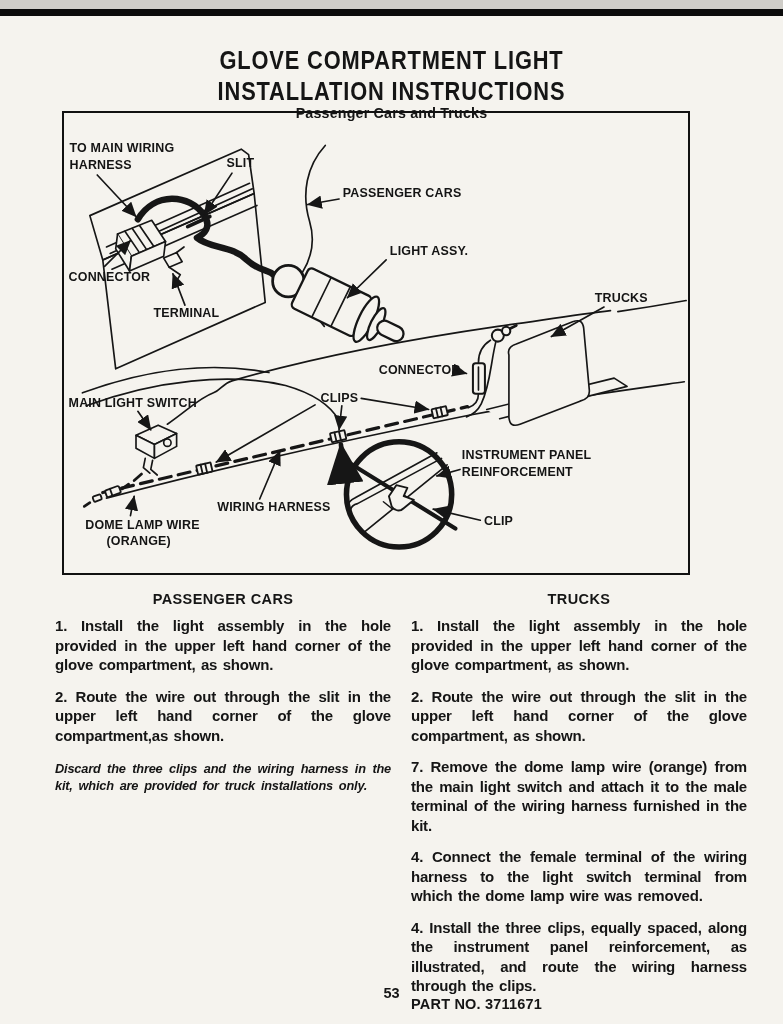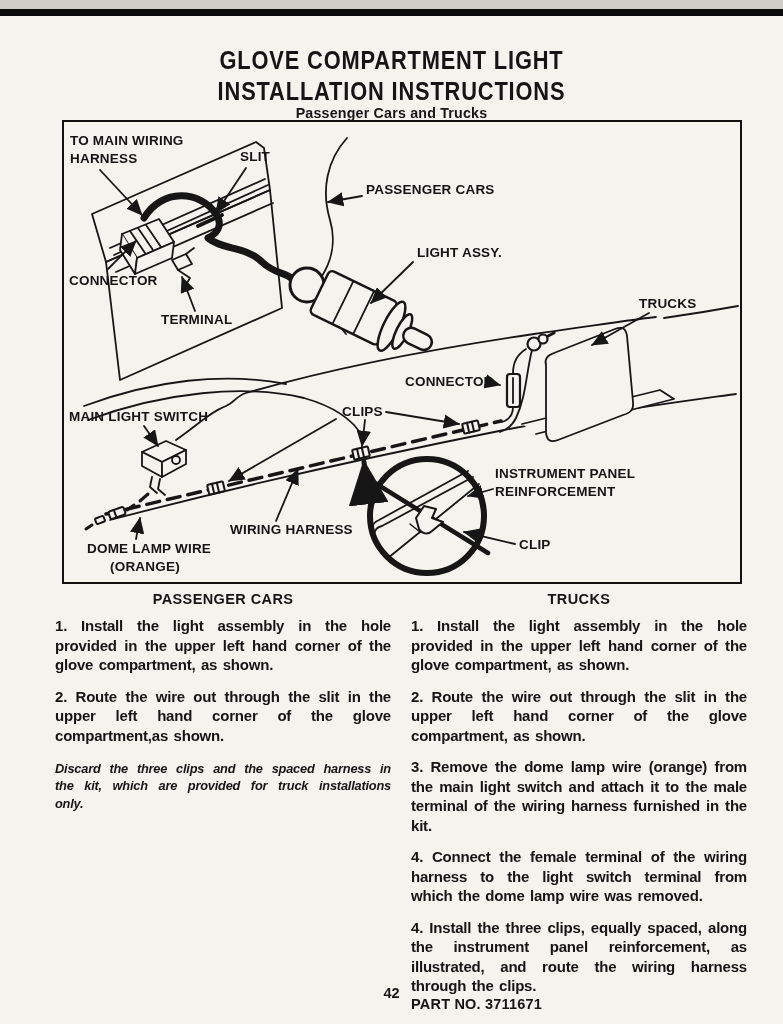--- a/index.html
+++ b/index.html
@@ -13,21 +13,21 @@
     position:absolute;top:36px;left:0;width:783px;text-align:center;
     font-weight:bold;font-size:26px;line-height:1.18;letter-spacing:1px;
     transform:scaleX(.84);transform-origin:50% 0;
   }
   .subtitle{
     position:absolute;top:95px;left:0;width:783px;text-align:center;
     font-weight:bold;font-size:15.5px;letter-spacing:.2px;
     transform:scaleX(.92);transform-origin:50% 0;
   }
   .frame{
-    position:absolute;left:62px;top:111px;width:680px;height:464px;
+    position:absolute;left:62px;top:102px;width:628px;height:464px;
     border:2px solid #111;box-sizing:border-box;background:transparent;
   }
   .frame svg{display:block;width:100%;height:100%;}
   svg text{
     font-family:"Liberation Sans",sans-serif;font-weight:bold;
     font-size:13.5px;fill:#141414;letter-spacing:.2px;
   }
   .cols{
     position:absolute;left:55px;top:582px;width:692px;
     display:flex;gap:20px;
@@ -222,28 +222,28 @@
         <text x="455" y="427">CLIP</text>
       </g>
     </svg>
   </div>
 
   <div class="cols">
     <div class="col">
       <div class="col-heading">PASSENGER CARS</div>
       <p class="instr">1. Install the light assembly in the hole provided in the upper left hand corner of the glove compartment, as shown.</p>
       <p class="instr">2. Route the wire out through the slit in the upper left hand corner of the glove compartment,as shown.</p>
-      <p class="note">Discard the three clips and the spaced harness in the kit, which are provided for truck installations only.</p>
+      <p class="note">Discard the three clips and the wiring harness in the kit, which are provided for truck installations only.</p>
     </div>
     <div class="col">
       <div class="col-heading">TRUCKS</div>
       <p class="instr">1. Install the light assembly in the hole provided in the upper left hand corner of the glove compartment, as shown.</p>
       <p class="instr">2. Route the wire out through the slit in the upper left hand corner of the glove compartment, as shown.</p>
-      <p class="instr">3. Remove the dome lamp wire (orange) from the main light switch and attach it to the male terminal of the wiring harness furnished in the kit.</p>
+      <p class="instr">7. Remove the dome lamp wire (orange) from the main light switch and attach it to the male terminal of the wiring harness furnished in the kit.</p>
       <p class="instr">4. Connect the female terminal of the wiring harness to the light switch terminal from which the dome lamp wire was removed.</p>
       <p class="instr">4. Install the three clips, equally spaced, along the instrument panel reinforcement, as illustrated, and route the wiring harness through the clips.</p>
       <div class="part">PART NO. 3711671</div>
     </div>
   </div>
 
-  <div class="pagenum">42</div>
+  <div class="pagenum">53</div>
 
 </div>
 
 </body></html>

